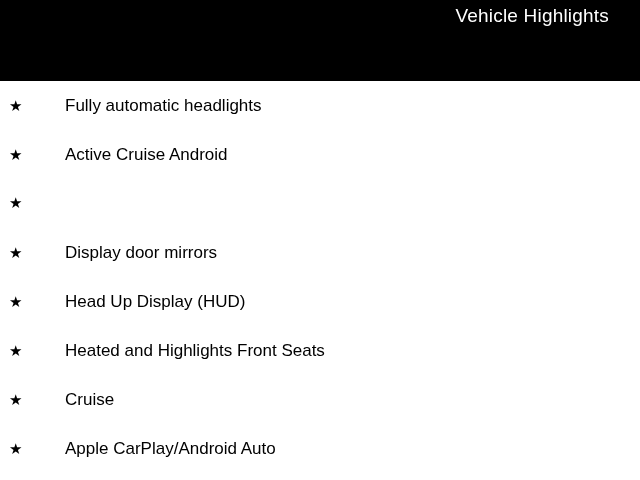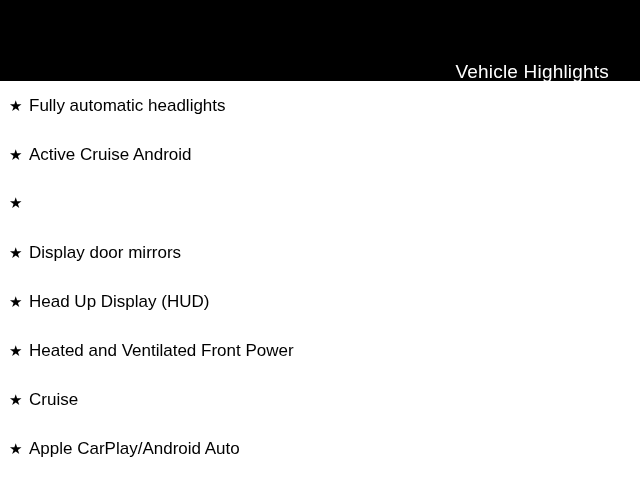--- a/index.html
+++ b/index.html
@@ -18,21 +18,21 @@
     width: 640px;
     height: 480px;
     background: #ffffff;
   }
   .header-bar {
     position: relative;
     width: 640px;
     height: 81px;
     background: #000000;
     display: flex;
-    align-items: flex-end;
+    align-items: flex-start;
     justify-content: flex-end;
     box-sizing: border-box;
     padding-right: 31px;
   }
   .header-title {
     color: #ffffff;
     font-size: 19px;
     font-family: "Liberation Sans", sans-serif;
     letter-spacing: 0.2px;
     line-height: 1;
@@ -59,20 +59,21 @@
     line-height: 1;
     text-align: left;
     flex: 0 0 auto;
   }
   .item-label {
     color: #000000;
     font-size: 17px;
     font-family: "Liberation Sans", sans-serif;
     line-height: 1;
     white-space: nowrap;
+    margin-left: 36px;
   }
 </style>
 </head>
 <body>
 
 <div class="page">
 
   <div class="header-bar">
     <div class="header-title">Vehicle Highlights</div>
   </div>
@@ -92,21 +93,21 @@
     <li class="highlight-item">
       <span class="bullet-star">★</span>
       <span class="item-label">Display door mirrors</span>
     </li>
     <li class="highlight-item">
       <span class="bullet-star">★</span>
       <span class="item-label">Head Up Display (HUD)</span>
     </li>
     <li class="highlight-item">
       <span class="bullet-star">★</span>
-      <span class="item-label">Heated and Ventilated Front Power</span>
+      <span class="item-label">Heated and Highlights Front Seats</span>
     </li>
     <li class="highlight-item">
       <span class="bullet-star">★</span>
       <span class="item-label">Cruise</span>
     </li>
     <li class="highlight-item">
       <span class="bullet-star">★</span>
       <span class="item-label">Apple CarPlay/Android Auto</span>
     </li>
   </ul>

